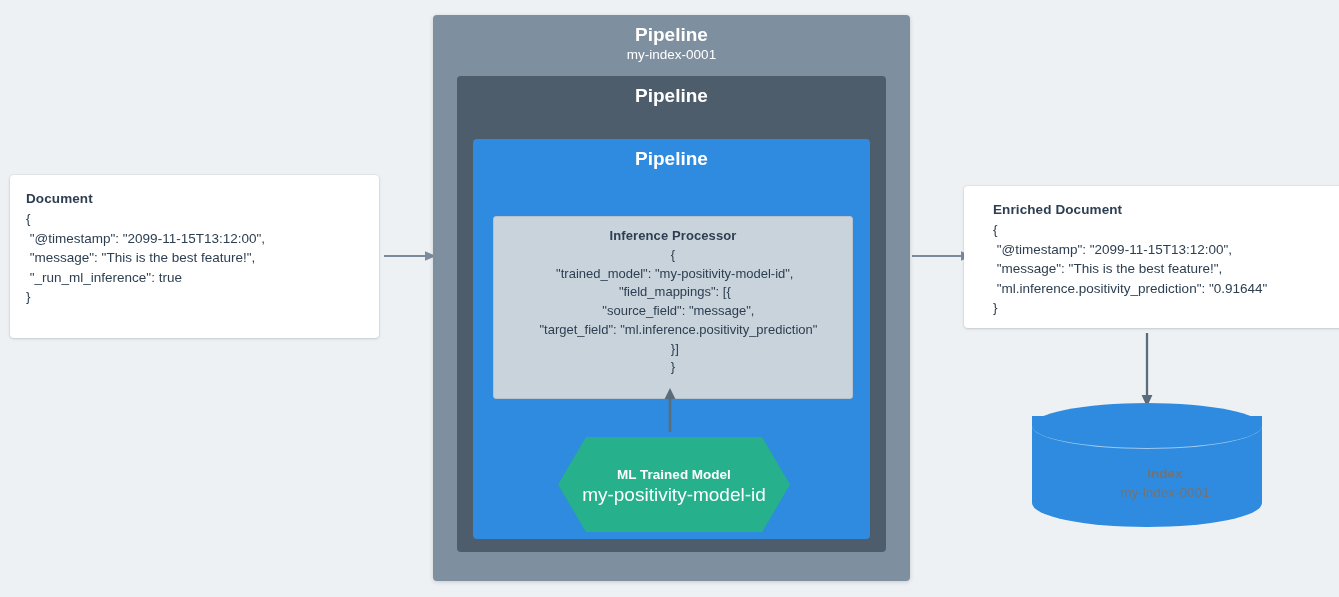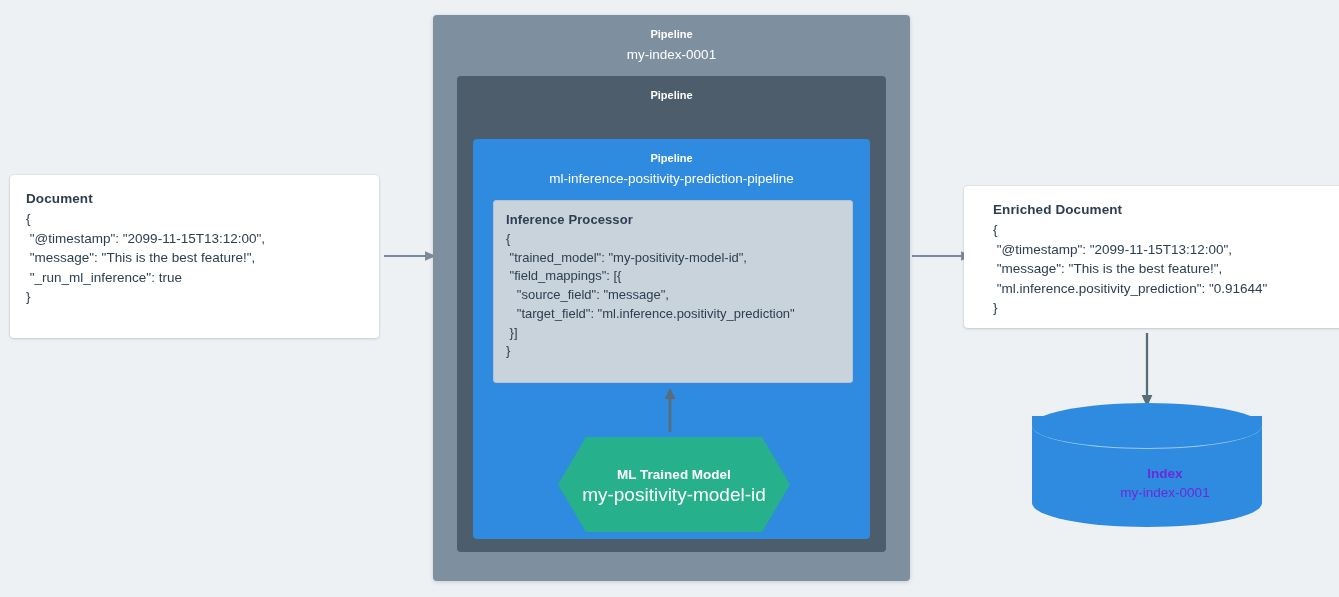--- a/index.html
+++ b/index.html
@@ -62,43 +62,43 @@
   }
   .pipe-mid {
     left: 457px; top: 76px; width: 429px; height: 476px;
     background: #4d5d6b;
   }
   .pipe-inner {
     left: 473px; top: 139px; width: 397px; height: 400px;
     background: #2e8bdf;
   }
   .pipe-label {
-    font-size: 11px;
+    font-size: 19px;
     font-weight: bold;
     line-height: 17px;
     padding-top: 11px;
     color: #ffffff;
   }
   .pipe-value {
     font-size: 13.5px;
     line-height: 19px;
     padding-top: 2px;
     color: #ffffff;
   }
 
   
   #processor {
     position: absolute;
-    left: 493px; top: 200px; width: 360px; height: 183px;
+    left: 493px; top: 216px; width: 360px; height: 183px;
     background: #c9d3dc;
     border: 1px solid #b6c2cd;
     border-radius: 3px;
     box-sizing: border-box;
     padding: 10px 12px;
-    text-align: left;
+    text-align: center;
     color: #2c3e50;
   }
   #processor .doc-title { font-size: 13px; line-height: 18px; }
   #processor .doc-line  { font-size: 13px; line-height: 18.7px; }
 
   
   #ml-model {
     position: absolute;
     left: 558px; top: 427px; width: 232px; height: 95px;
     background: #26b08b;
@@ -135,21 +135,21 @@
     left: 0; top: 0; width: 230px; height: 46px;
     background: #2e8bdf;
     border-radius: 50%;
     border-bottom: 1.5px solid #9ec9ee;
     box-sizing: border-box;
   }
   #index-cylinder .cyl-text {
     position: absolute;
     left: 0; top: 62px; width: 266px;
     text-align: center;
-    color: #6d28d9;
+    color: #737373;
   }
   #index-cylinder .cyl-title { font-size: 13.5px; font-weight: bold; line-height: 18px; }
   #index-cylinder .cyl-sub   { font-size: 13.5px; line-height: 19px; }
 
   
   .arrow { position: absolute; }
   #arrow-doc-to-pipeline { left: 384px; top: 248px; width: 52px; height: 16px; }
   #arrow-pipeline-to-enriched { left: 912px; top: 248px; width: 60px; height: 16px; }
   #arrow-model-to-processor { left: 660px; top: 388px; width: 20px; height: 44px; }
   #arrow-enriched-to-index { left: 1137px; top: 333px; width: 20px; height: 74px; }
@@ -179,21 +179,20 @@
     <div class="pipe-label">Pipeline</div>
     <div class="pipe-value">my-index-0001</div>
   </div>
 
   <div class="pipe pipe-mid">
     <div class="pipe-label">Pipeline</div>
   </div>
 
   <div class="pipe pipe-inner">
     <div class="pipe-label">Pipeline</div>
-    <div class="pipe-value">ml-inference-positivity-prediction-pipeline</div>
   </div>
 
   <div id="processor">
     <div class="doc-title">Inference Processor</div>
     <div class="doc-line">{</div>
     <div class="doc-line"> "trained_model": "my-positivity-model-id",</div>
     <div class="doc-line"> "field_mappings": [{</div>
     <div class="doc-line">   "source_field": "message",</div>
     <div class="doc-line">   "target_field": "ml.inference.positivity_prediction"</div>
     <div class="doc-line"> }]</div>

